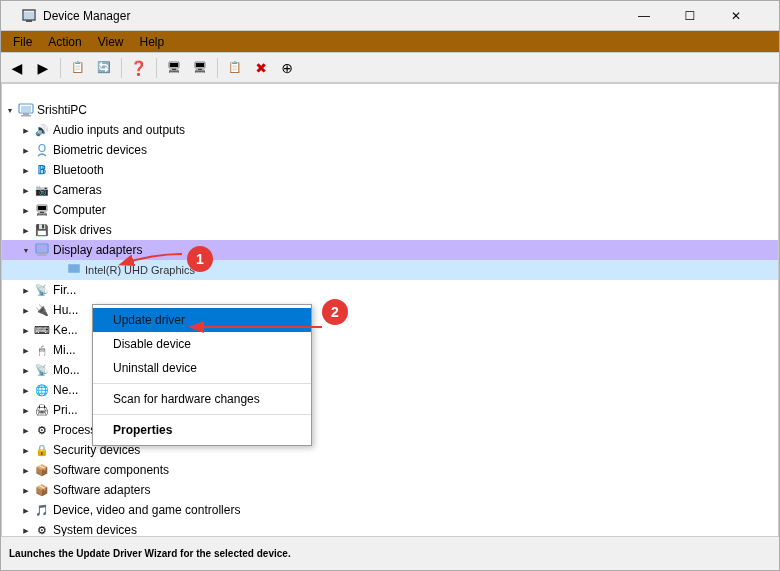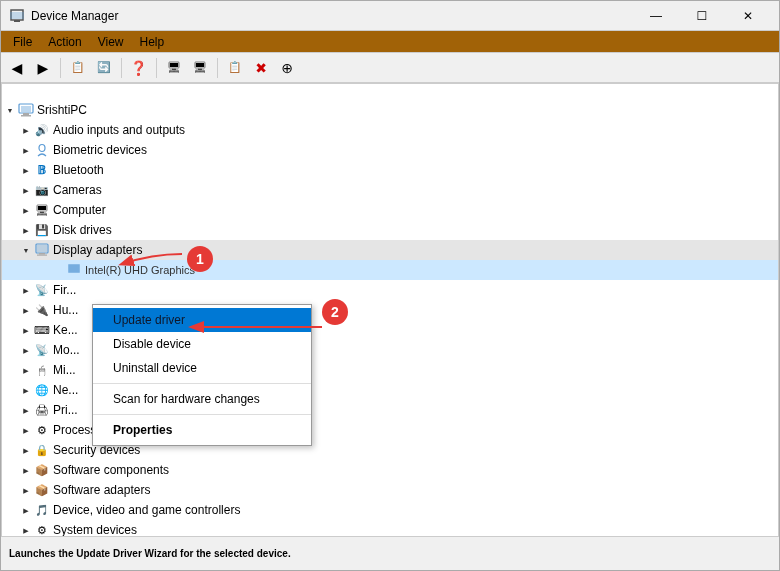--- a/index.html
+++ b/index.html
@@ -4,21 +4,21 @@
   <style>
     * { margin: 0; padding: 0; box-sizing: border-box; }
     body { width: 780px; height: 571px; background: #f0f0f0; font-family: 'Segoe UI', Arial, sans-serif; font-size: 12px; overflow: hidden; }
     
     
     .title-bar {
       background: #f0f0f0;
       height: 30px;
       display: flex;
       align-items: center;
-      padding: 0 8px;
+      padding: 0 20px;
       border-bottom: 1px solid #ccc;
       user-select: none;
     }
     .title-bar-icon { width: 16px; height: 16px; margin-right: 6px; }
     .title-bar-title { flex: 1; font-size: 12px; }
     .title-bar-controls { display: flex; gap: 0; }
     .title-bar-btn {
       width: 46px; height: 30px;
       background: none; border: none;
       cursor: pointer; font-size: 12px;
@@ -283,21 +283,21 @@
       <div class="tree-item indent1">
         <span class="expand-icon">
             <span class="chevron-right"></span>
           </span>
         <span class="tree-icon">
             <span class="icon-disk"></span>
           </span>
         <span class="tree-label">Disk drives</span>
       </div>
 
-      <div class="tree-item indent1 selected" style="background:#e5e5e5;">
+      <div class="tree-item indent1 selected" style="background:#c4b5fd;">
         <span class="expand-icon">
             <span class="chevron-down"></span>
           </span>
         <span class="tree-icon">
           <svg width="14" height="14" viewBox="0 0 14 14">
             <rect x="1" y="1" width="12" height="9" rx="1" fill="none" stroke="#5b9bd5" stroke-width="1.2"></rect>
             <rect x="2" y="2" width="10" height="7" fill="#5b9bd5" opacity="0.3"></rect>
             <rect x="4" y="10" width="6" height="1.5" fill="#aaa"></rect>
             <rect x="2" y="11.5" width="10" height="1.2" fill="#aaa"></rect>
           </svg>
@@ -344,33 +344,33 @@
             <span class="icon-kb"></span>
           </span>
         <span class="tree-label">Ke...</span>
       </div>
 
       <div class="tree-item indent1">
         <span class="expand-icon">
             <span class="chevron-right"></span>
           </span>
         <span class="tree-icon">
+            <span class="icon-mi"></span>
+          </span>
+        <span class="tree-label">Mi...</span>
+      </div>
+
+      <div class="tree-item indent1">
+        <span class="expand-icon">
+            <span class="chevron-right"></span>
+          </span>
+        <span class="tree-icon">
             <span class="icon-mo"></span>
           </span>
         <span class="tree-label">Mo...</span>
-      </div>
-
-      <div class="tree-item indent1">
-        <span class="expand-icon">
-            <span class="chevron-right"></span>
-          </span>
-        <span class="tree-icon">
-            <span class="icon-mi"></span>
-          </span>
-        <span class="tree-label">Mi...</span>
       </div>
 
       <div class="tree-item indent1">
         <span class="expand-icon">
             <span class="chevron-right"></span>
           </span>
         <span class="tree-icon">
             <span class="icon-ne"></span>
           </span>
         <span class="tree-label">Ne...</span>

